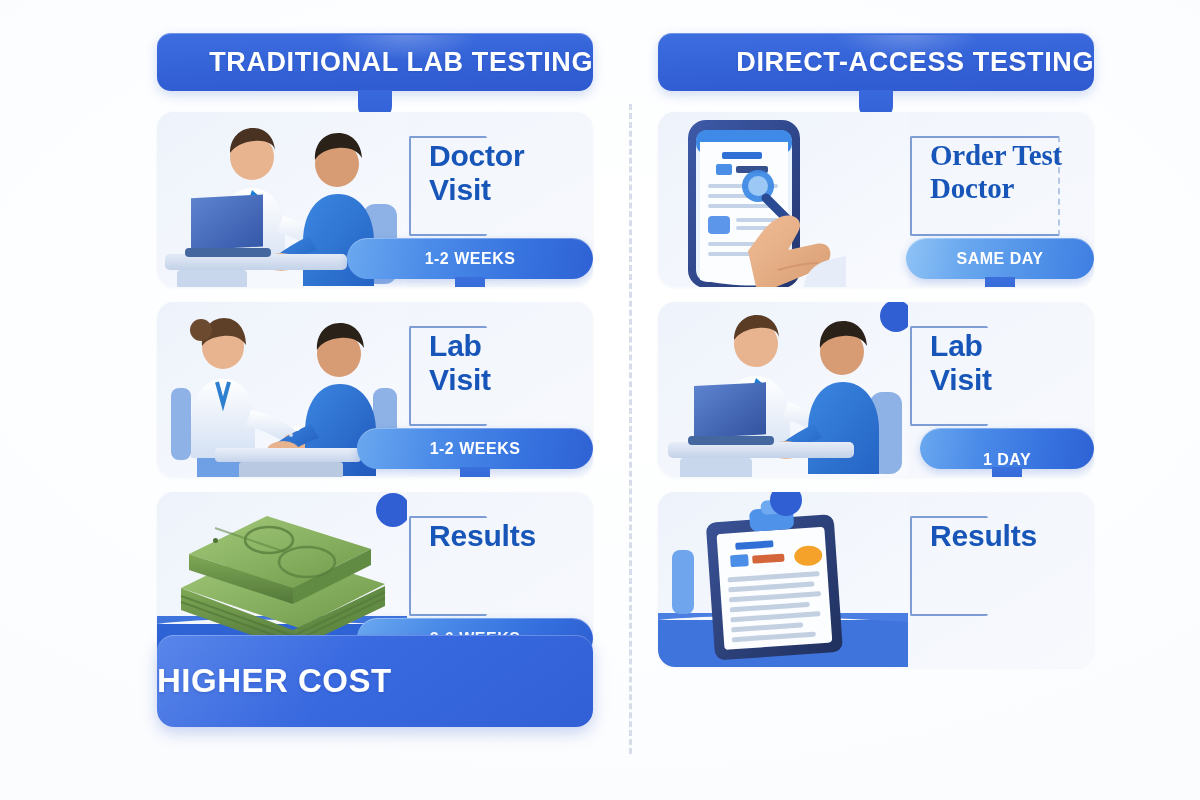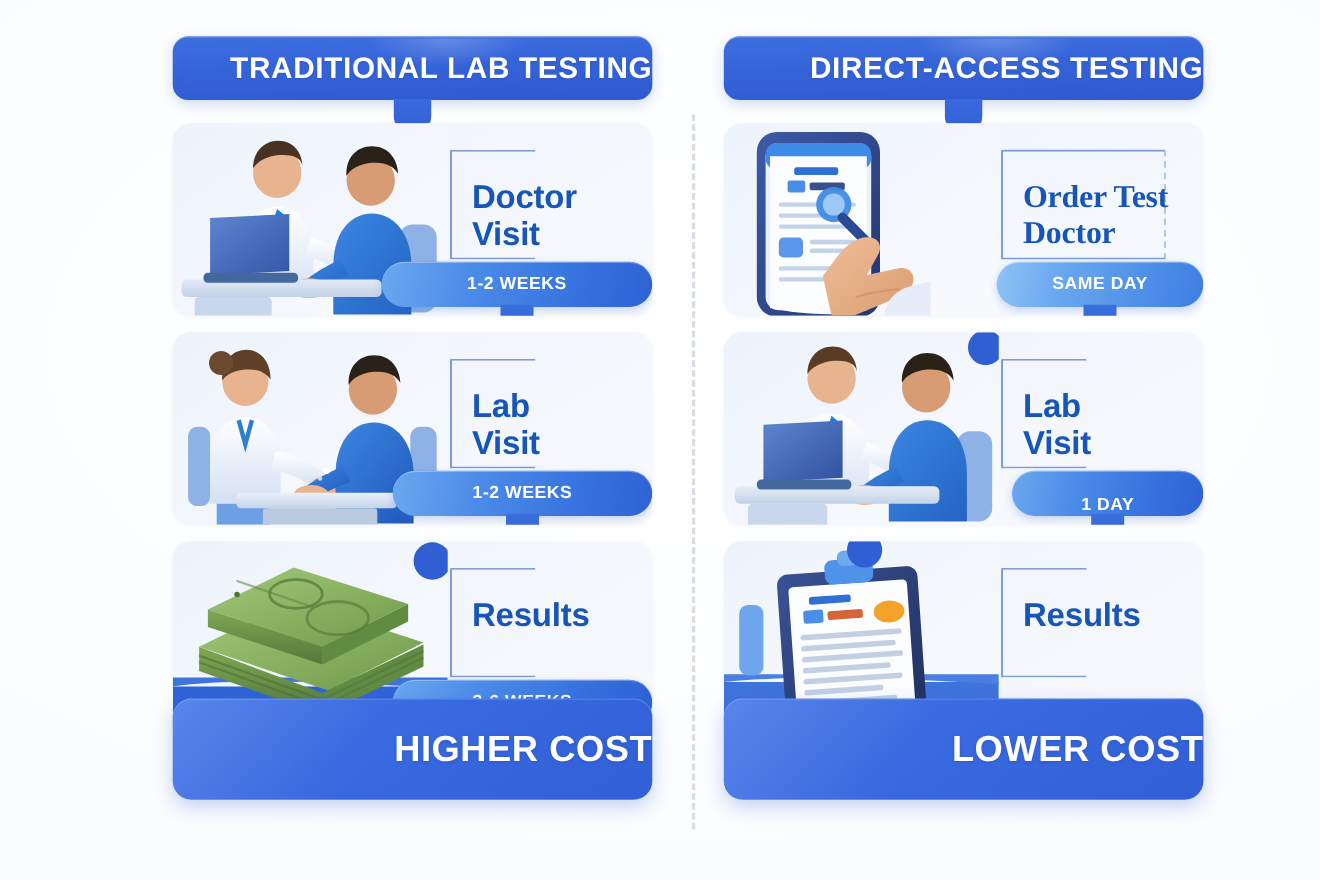--- a/index.html
+++ b/index.html
@@ -131,21 +131,20 @@
   .step-label {
     position: absolute;
     left: 20px;
     top: 3px;
     width: 175px;
     color: #1756b8;
     font-size: 30px;
     font-weight: bold;
     line-height: 1.13;
     letter-spacing: -0.2px;
-    margin-top: 24px;
   }
   .step-label.small { font-size: 29px; font-family: Liberation Serif, serif; }
 
   
   .pill {
     position: absolute;
     height: 41px;
     right: 0;
     bottom: 8px;
     border-radius: 21px;
@@ -186,21 +185,21 @@
   .cost-banner {
     position: relative;
     margin-top: -32px;
     height: 92px;
     border-radius: 17px;
     background: linear-gradient(145deg, #4b7ce8 0%, #3a6ae0 40%, #3160d6 100%);
     box-shadow: 0 6px 16px rgba(45,90,200,0.26),
                 inset 0 1px 0 rgba(255,255,255,0.25);
     display: flex;
     align-items: center;
-    justify-content: flex-end;
+    justify-content: flex-start;
     overflow: hidden;
   }
   .cost-banner::before {
     content: "";
     position: absolute;
     left: -10%; top: -60%;
     width: 70%; height: 180%;
     background: linear-gradient(120deg, rgba(255,255,255,0.10), rgba(255,255,255,0) 70%);
     transform: rotate(-8deg);
   }
@@ -613,18 +612,15 @@
       </div>
 
       <div class="label-wrap">
         <div class="bracket"></div>
         <div class="step-label">
           <span>Results</span>
         </div>
       </div>
     </div>
 
-    <div class="cost-banner">
-      <span class="cost-text">LOWER COST</span>
-    </div>
   </div>
 
 </div>
 
 </body></html>

